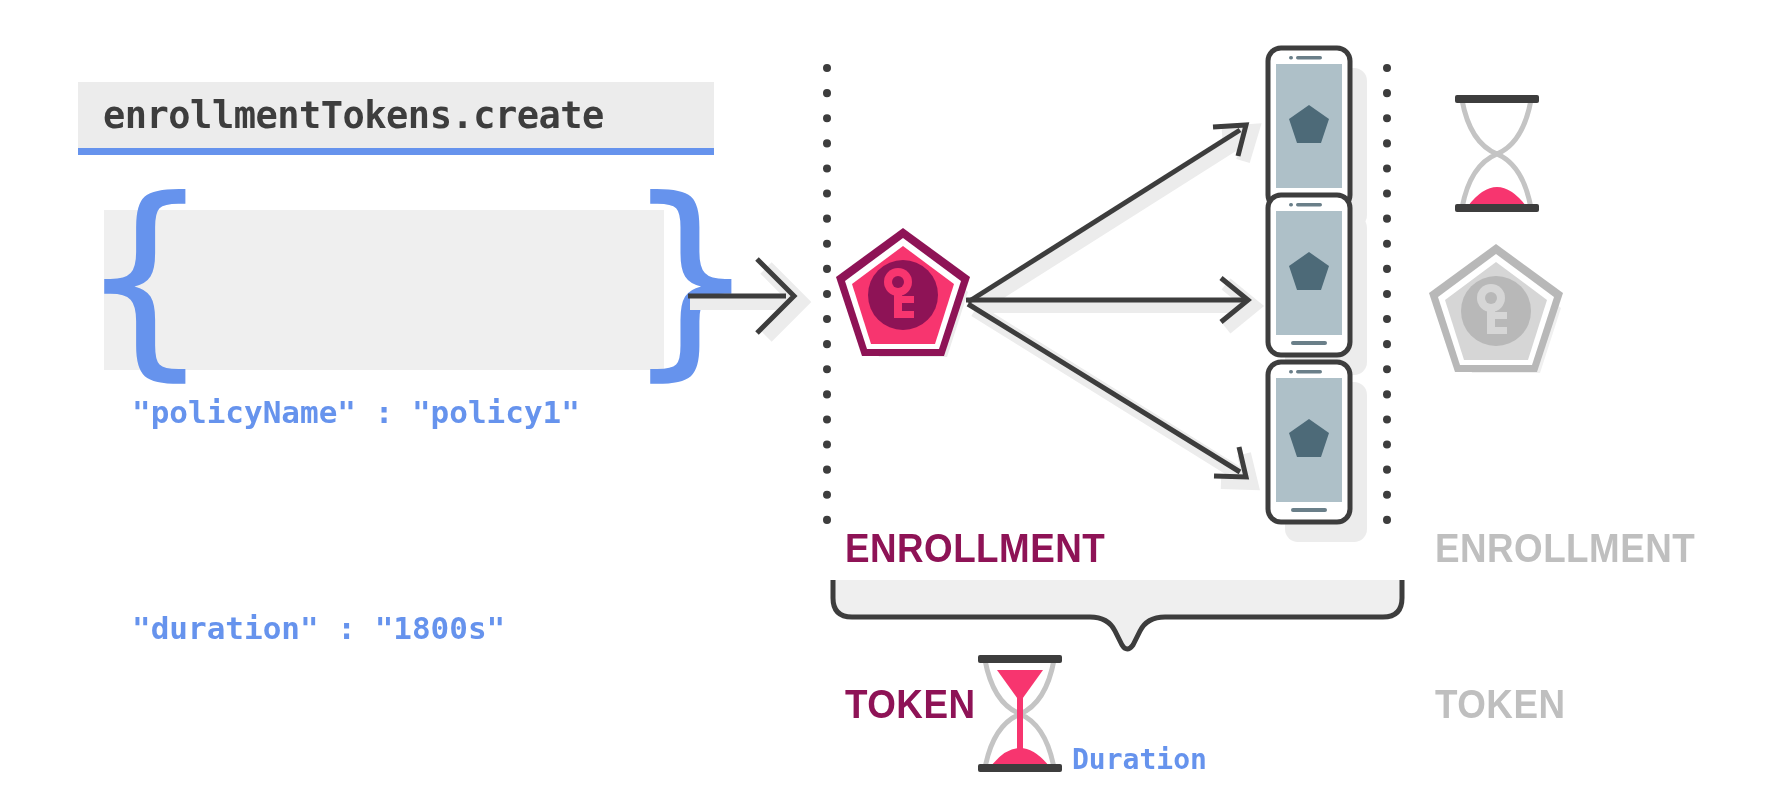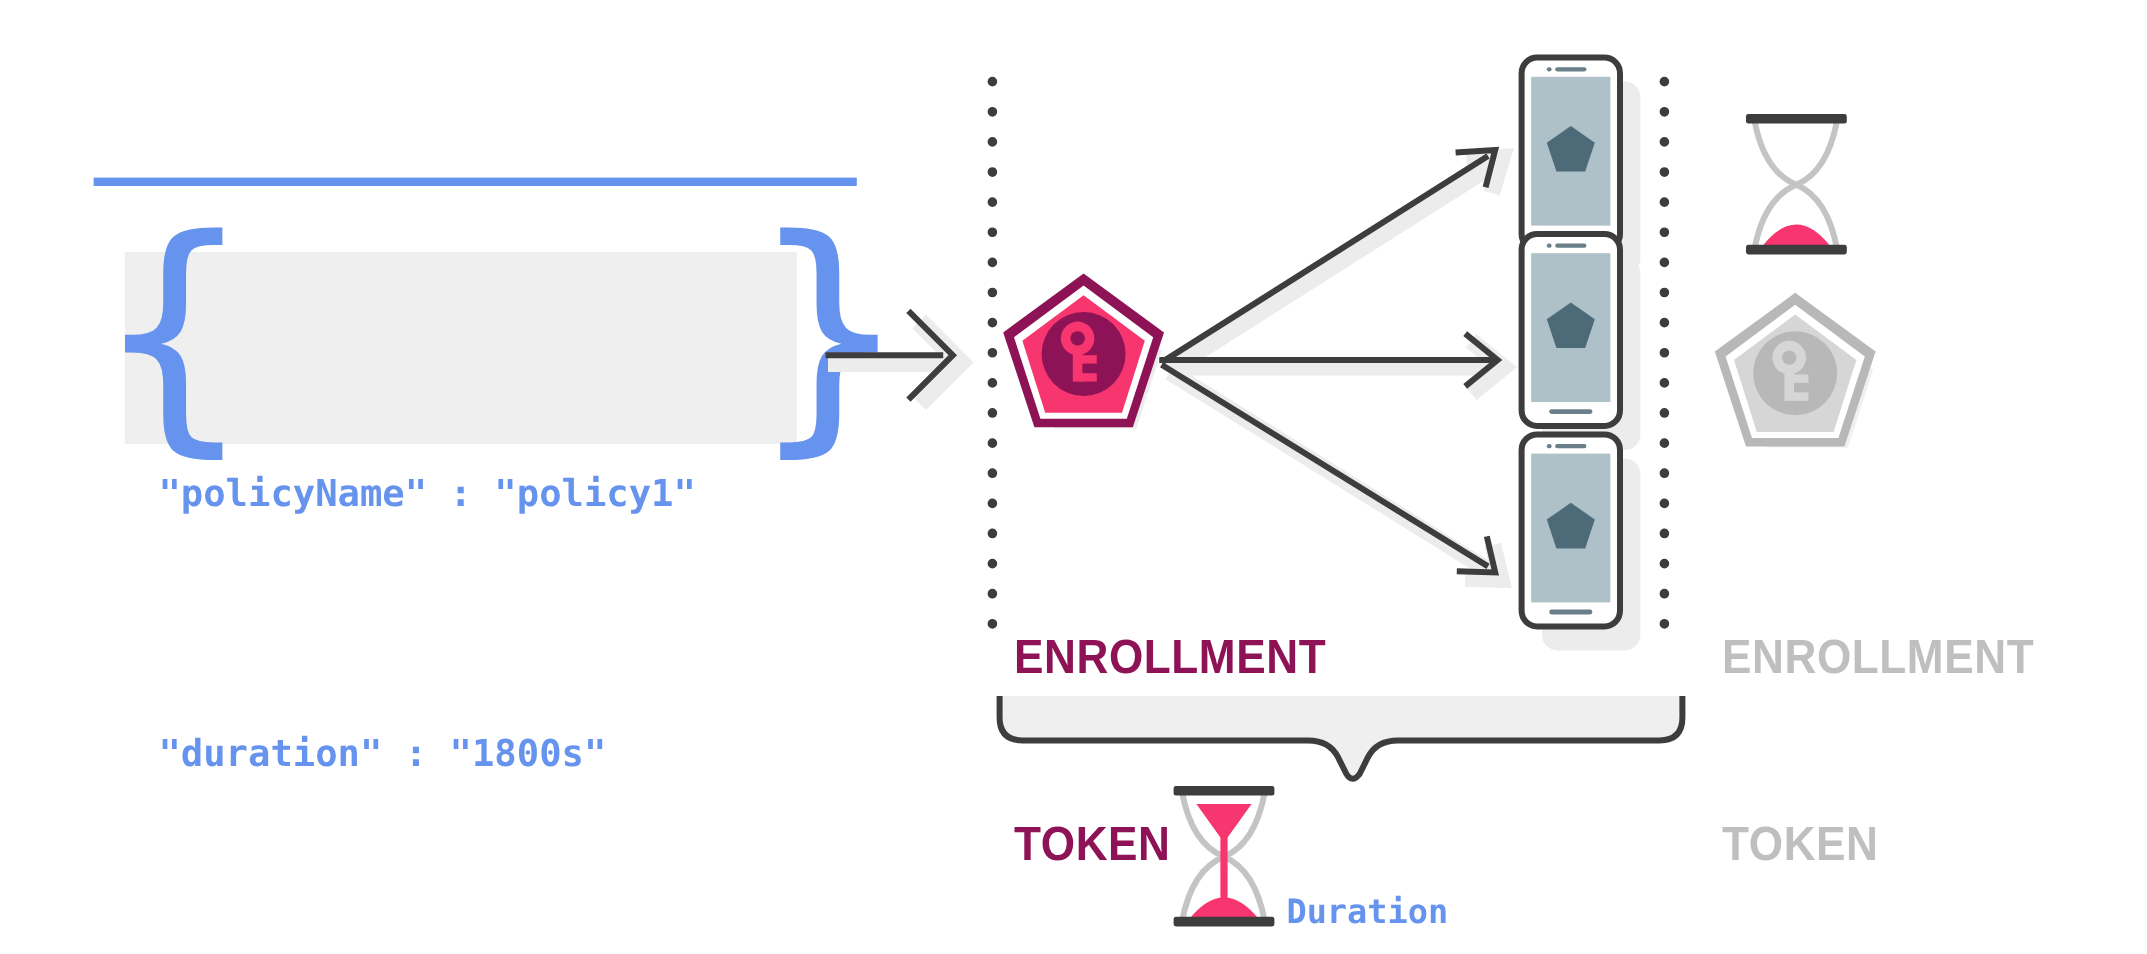--- a/index.html
+++ b/index.html
@@ -125,20 +125,23 @@
     color: #6693ed;
     line-height: 40px;
     white-space: pre;
   }
 </style>
 </head>
 <body>
 
 <div id="stage">
 
+  <div id="api-heading">
+    <span class="txt">enrollmentTokens.create</span>
+  </div>
   <div id="api-underline"></div>
 
   <div id="json-panel"></div>
   <div class="brace" id="brace-left">{</div>
   <div class="brace" id="brace-right">}</div>
   <div id="json-lines">
     <div>"policyName" : "policy1"</div>
     <div>"duration" : "1800s"</div>
   </div>
 

